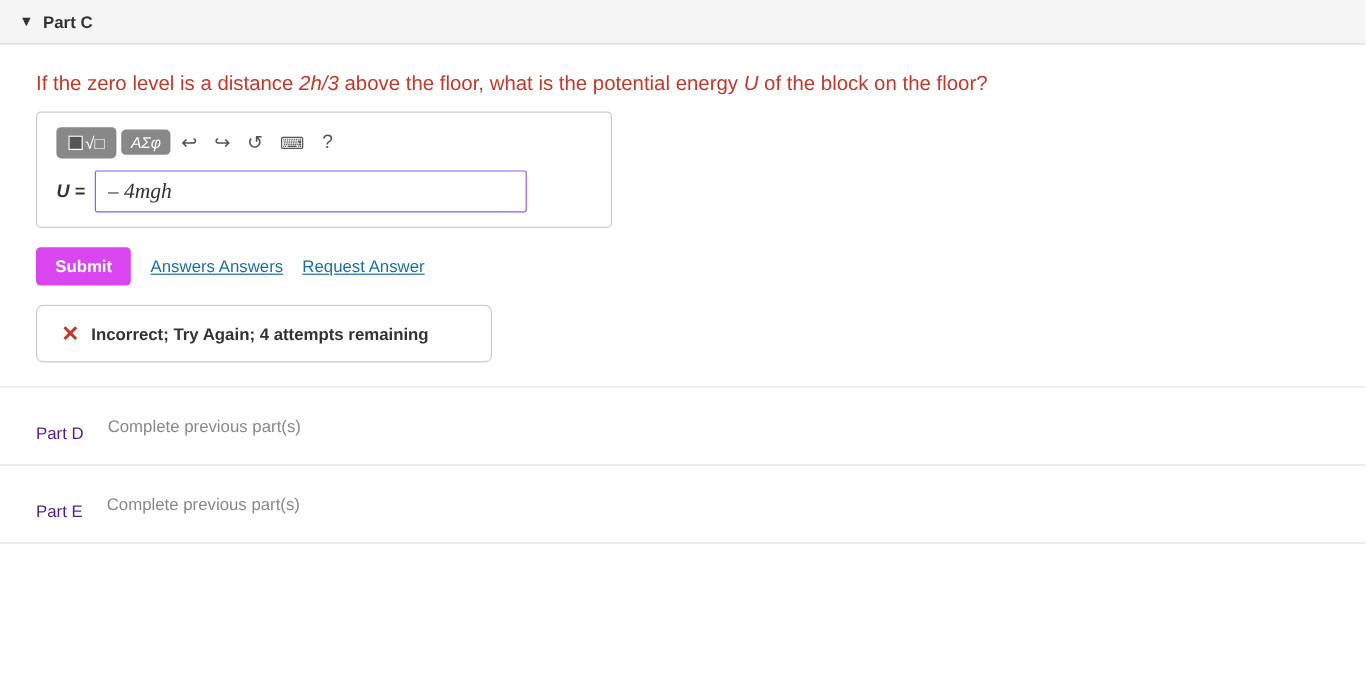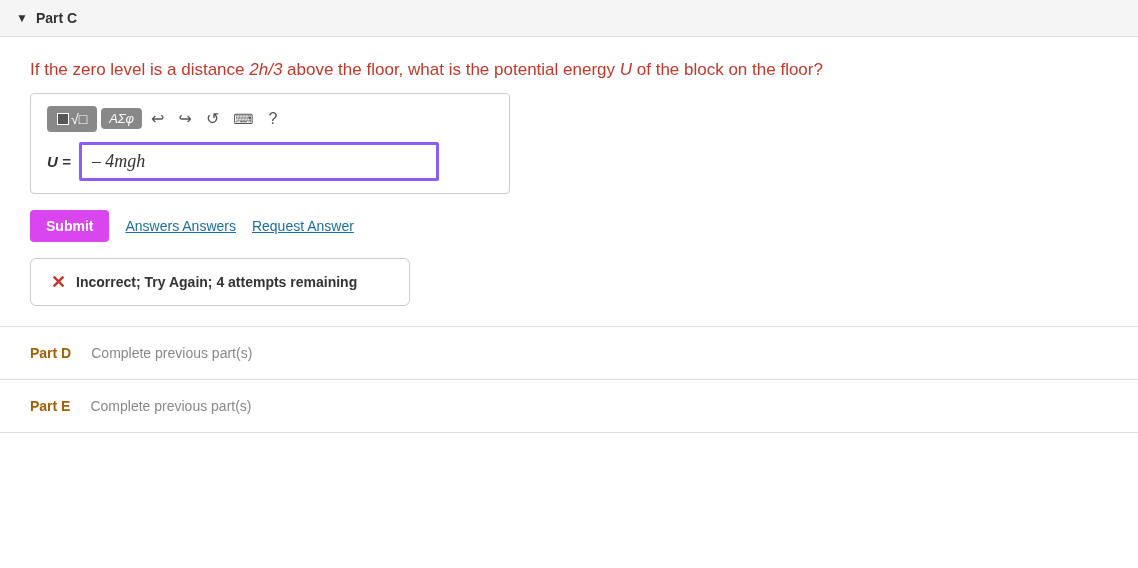--- a/index.html
+++ b/index.html
@@ -153,21 +153,21 @@
     }
 
     .eq-label {
       font-style: italic;
       font-size: 15px;
       font-weight: bold;
       white-space: nowrap;
     }
 
     .eq-input {
-      border: 3px solid #8b5cf6;
+      border: 1px solid #8b5cf6;
       border-radius: 2px;
       padding: 6px 10px;
       font-size: 18px;
       font-style: italic;
       color: #333;
       width: 360px;
       outline: none;
       font-family: "Times New Roman", Times, serif;
     }
 
@@ -226,23 +226,24 @@
     
     .part-row {
       display: flex;
       align-items: center;
       padding: 18px 30px;
       border-bottom: 1px solid #e0e0e0;
       gap: 20px;
     }
 
     .part-row-label {
-      font-weight: bold;
-      font-size: 14px;
-      color: #a16207;
+      font-weight: normal;
+      font-size: 14px;
+      color: #4c1d95;
+      margin-top: 12px;
     }
 
     .part-row-text {
       font-size: 14px;
       color: #888;
     }
 
     
     .sq-icon {
       width: 12px;

